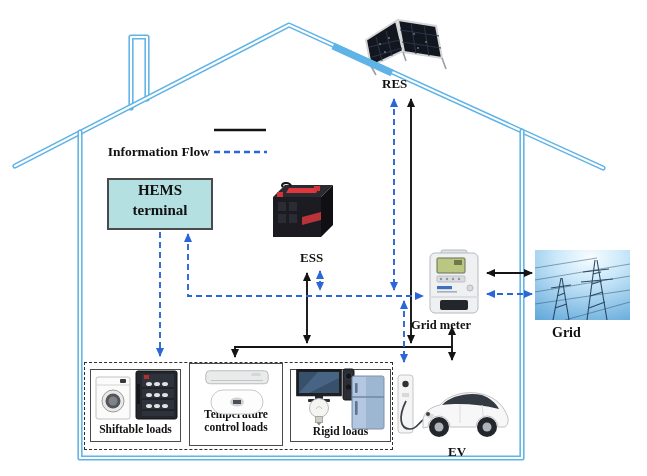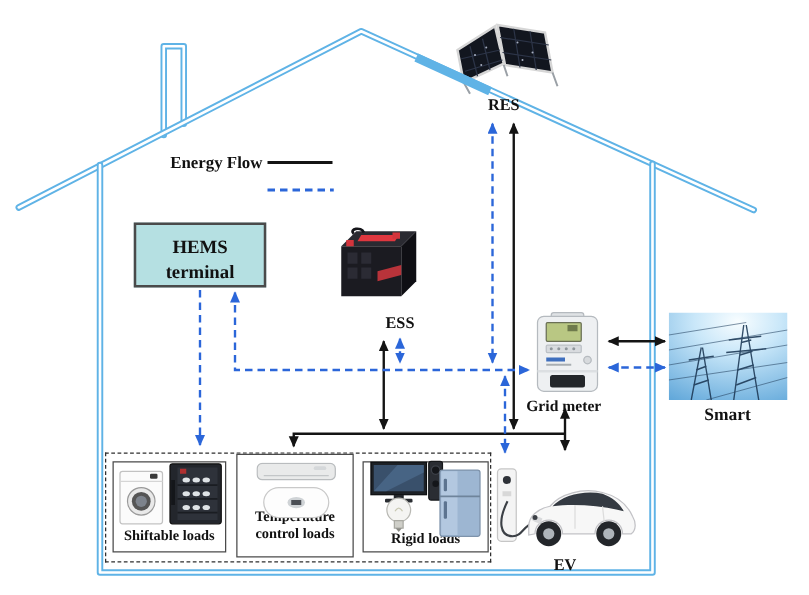--- a/index.html
+++ b/index.html
@@ -10,25 +10,25 @@
   
   .ho{stroke:var(--house);stroke-width:5.2;fill:none;stroke-linecap:round;stroke-linejoin:round;}
   .hi{stroke:#fff;stroke-width:2.1;fill:none;stroke-linecap:round;stroke-linejoin:round;}
   .ht{stroke:var(--house);stroke-width:7;fill:none;}
   
   .e{stroke:var(--energy);stroke-width:1.9;fill:none;}
   .i{stroke:var(--info);stroke-width:1.9;fill:none;stroke-dasharray:6 4;}
   .lg{stroke-width:2.4;}
   .mk-e{fill:var(--energy);} .mk-i{fill:var(--info);}
   
-  .lbl{position:absolute;font-weight:bold;text-align:center;line-height:1.12;}
+  .lbl{position:absolute;font-weight:bold;text-align:left;line-height:1.12;}
   .legend-t{position:absolute;font-weight:bold;font-size:13.5px;white-space:nowrap;text-align:right;}
   .hems{position:absolute;left:107px;top:178px;width:106px;height:52px;box-sizing:border-box;
         background:var(--hems_fill);border:2px solid var(--hems_border);
-        display:flex;align-items:flex-end;justify-content:center;text-align:center;
+        display:flex;align-items:flex-start;justify-content:center;text-align:center;
         font-weight:bold;font-size:15px;line-height:1.35;}
   .hems span{display:block;width:70px;}
   .loads-container{position:absolute;left:84px;top:362px;width:309px;height:88px;box-sizing:border-box;
         border:1.5px dashed #2e2e2e;}
   .load-box{position:absolute;box-sizing:border-box;border:1.6px solid #4a4a4a;background:#fff;}
   .load-label{position:absolute;left:1px;right:1px;text-align:center;font-weight:bold;
         font-size:11.5px;line-height:1.15;}
   svg{display:block;}
 </style>
 </head>
@@ -275,21 +275,21 @@
       <line class="i" x1="394" y1="99" x2="394" y2="290" marker-start="url(#ah-i)" marker-end="url(#ah-i)"></line>
       <line class="i" x1="320" y1="271" x2="320" y2="290" marker-start="url(#ah-i)" marker-end="url(#ah-i)"></line>
       <path class="i" d="M188,234 L188,296 L423,296" marker-start="url(#ah-i)" marker-end="url(#ah-i)"></path>
       <line class="i" x1="160" y1="232" x2="160" y2="356" marker-end="url(#ah-i)"></line>
       <line class="i" x1="404" y1="301" x2="404" y2="362" marker-start="url(#ah-i)" marker-end="url(#ah-i)"></line>
       <line class="i" x1="487" y1="294" x2="532" y2="294" marker-start="url(#ah-i)" marker-end="url(#ah-i)"></line>
       <line class="i lg" x1="214" y1="152" x2="267" y2="152"></line>
     </g>
   </svg>
 
-  <div class="legend-t" style="left:100px;top:122px;width:110px;">Energy Flow</div>
+  <div class="legend-t" style="left:88px;top:144px;width:122px;">Information Flow</div>
 
   <div class="lbl" style="left:382px;top:77px;width:42px;font-size:13px;">RES</div>
   <div class="lbl" style="left:300px;top:251px;width:40px;font-size:13px;">ESS</div>
   <div class="lbl" style="left:411px;top:318px;width:80px;font-size:12.5px;">Grid meter</div>
-  <div class="lbl" style="left:552px;top:325px;width:60px;font-size:14px;">Smart</div>
-  <div class="lbl" style="left:432px;top:445px;width:40px;font-size:13px;">EV</div>
+  <div class="lbl" style="left:552px;top:325px;width:60px;font-size:14px;">Grid</div>
+  <div class="lbl" style="left:448px;top:445px;width:40px;font-size:13px;">EV</div>
 
 </div>
 
 </body></html>

